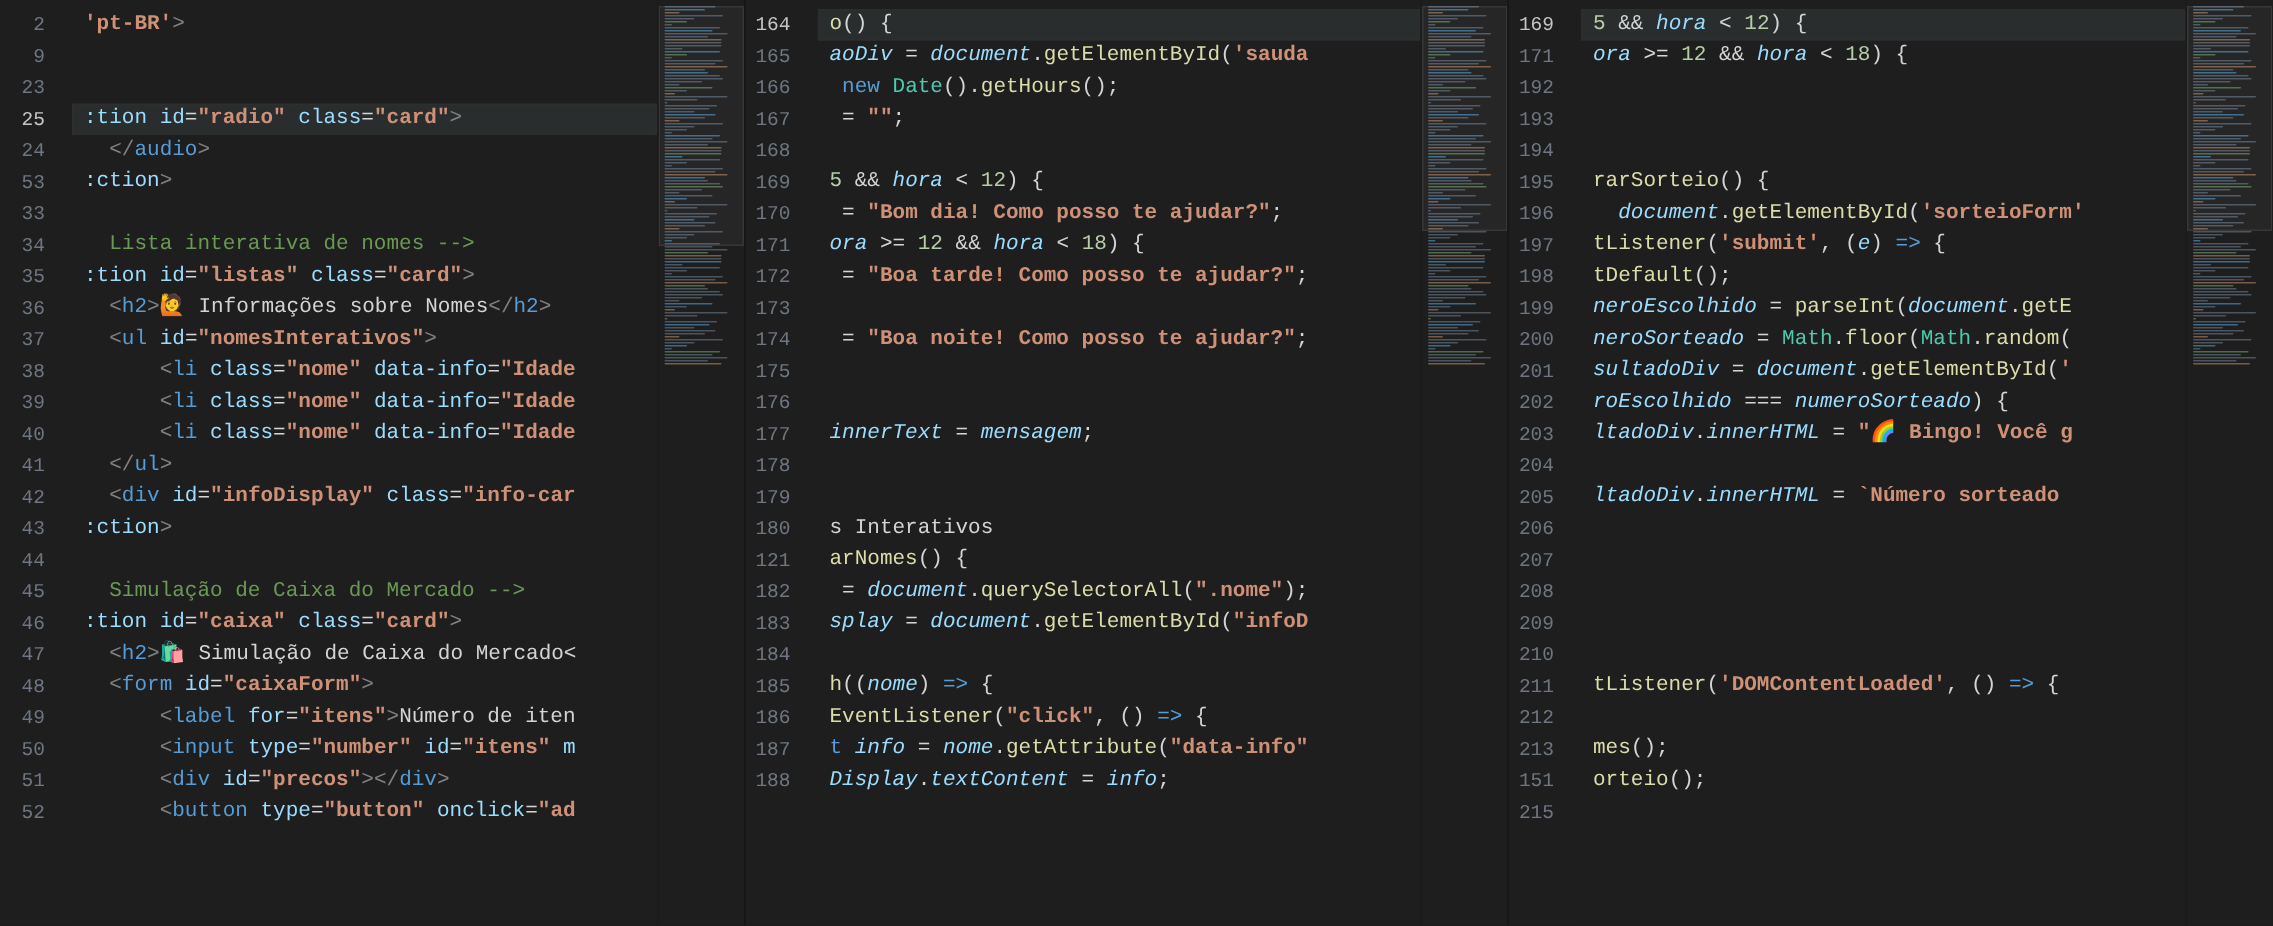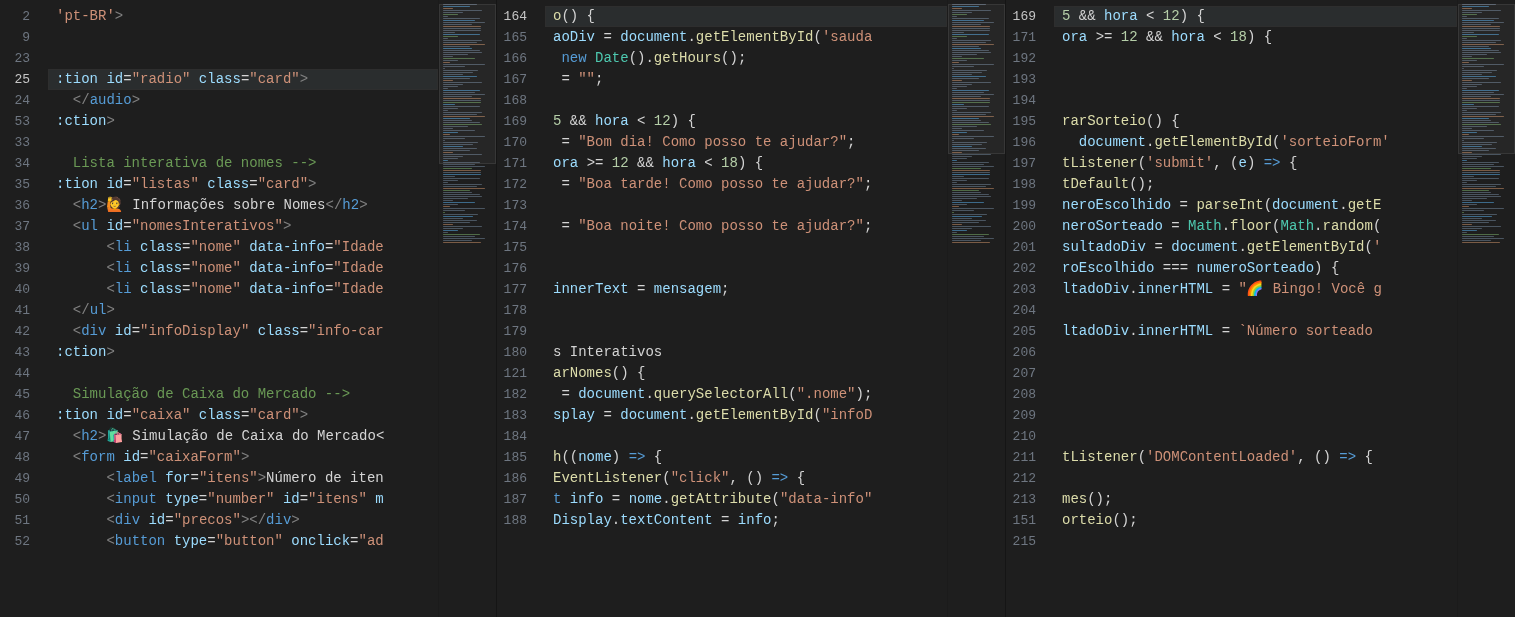--- a/index.html
+++ b/index.html
@@ -88,28 +88,28 @@
     border-radius: 1px;
   }
   .mini-viewport {
     position: absolute;
     left: 0; right: 0;
     background: rgba(255,255,255,0.04);
     border: 1px solid rgba(255,255,255,0.08);
   }
 
   
-  .tk-str   { color: #ce9178; }
+  .tk-str   { color: #ce9178; font-weight: bold; }
   .tk-attr  { color: #9cdcfe; }
   .tk-tag   { color: #569cd6; }
   .tk-punc  { color: #808080; }
   .tk-kw    { color: #569cd6; }
   .tk-num   { color: #b5cea8; }
   .tk-fn    { color: #dcdcaa; }
-  .tk-var   { color: #9cdcfe; }
+  .tk-var   { color: #9cdcfe; font-style: italic; }
   .tk-obj   { color: #4ec9b0; }
   .tk-cmt   { color: #6a9955; }
   .tk-op    { color: #d4d4d4; }
   .tk-text  { color: #d4d4d4; }
 </style>
 </head>
 <body>
 
 <div class="editor-container">
 

